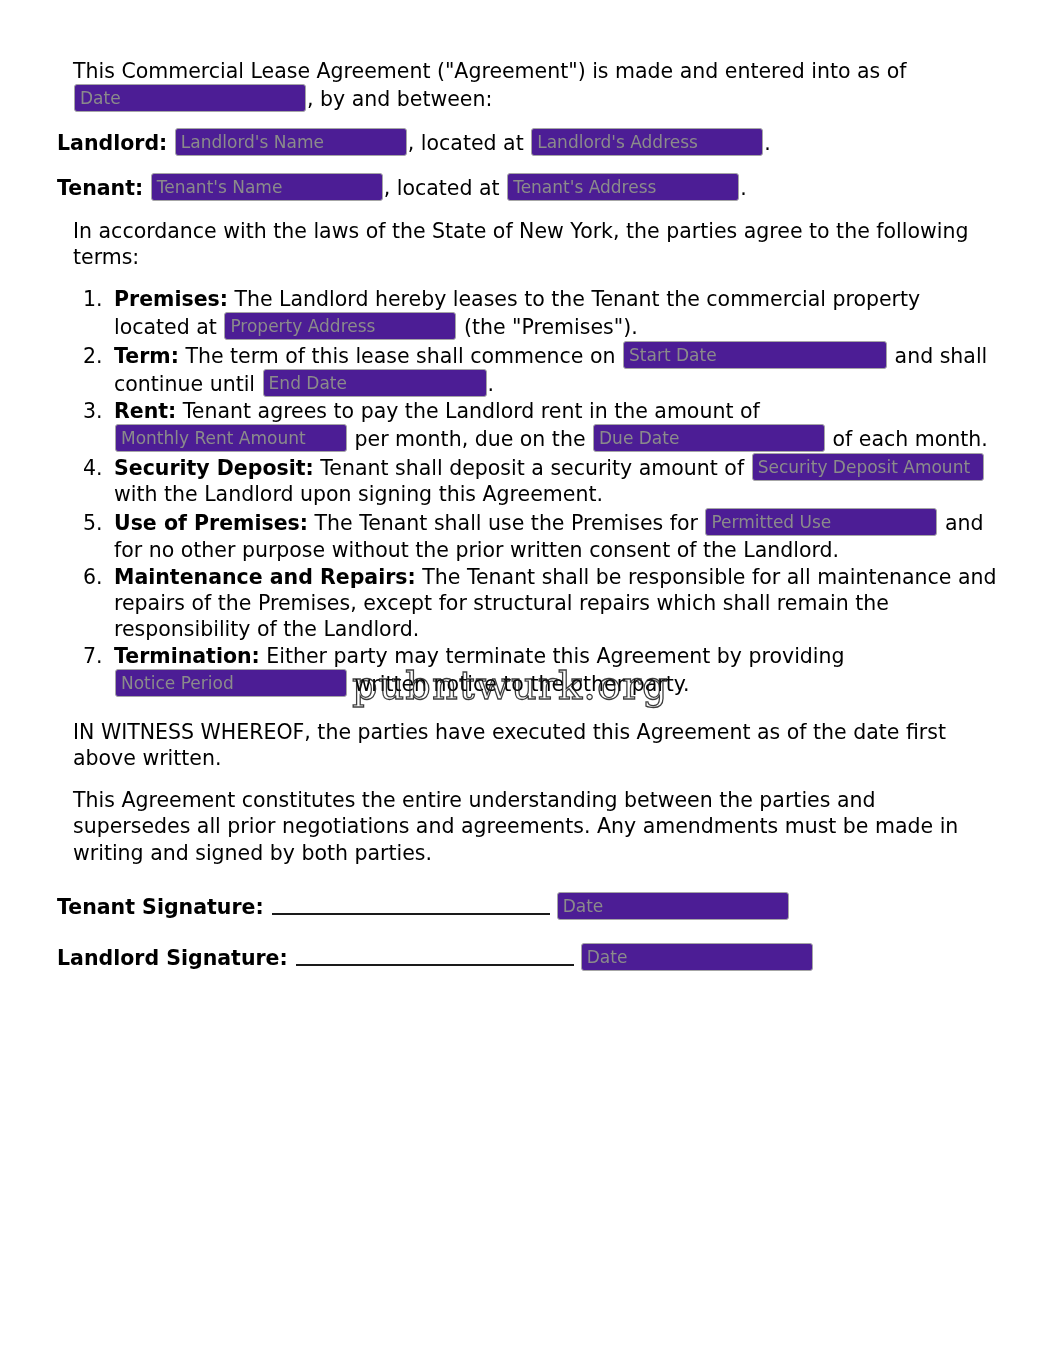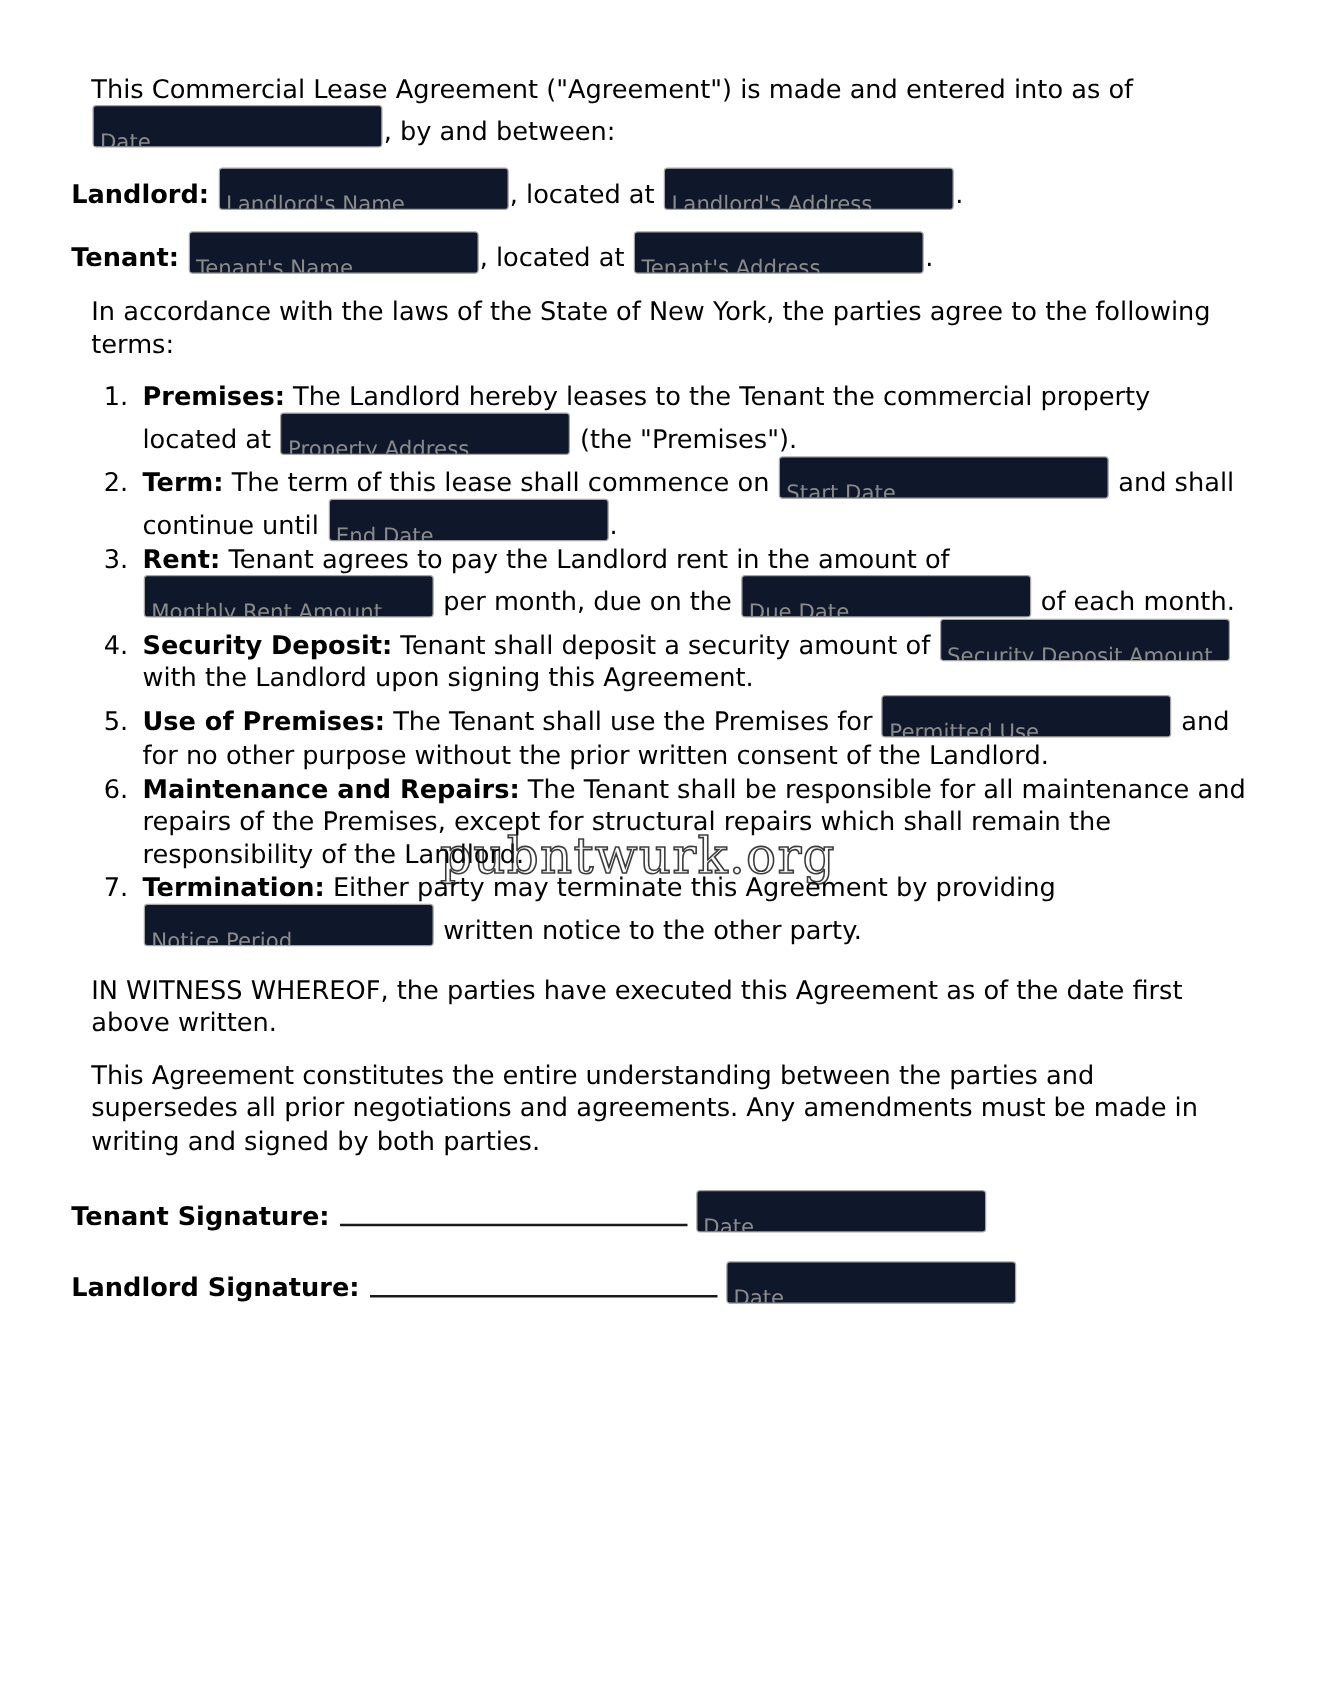--- a/index.html
+++ b/index.html
@@ -49,25 +49,25 @@
 
   
   .tf {
     display: inline-block;
     box-sizing: border-box;
     height: 28px;
     line-height: 26px;
     vertical-align: -6px;
     border: 1px solid #a6a6a6;
     border-radius: 3px;
-    background: #0f172a;
+    background: #4c1d95;
     color: #8b8b8b;
     font-family: "DejaVu Sans", sans-serif;
     font-size: 17px;
-    padding: 16px 5px;
+    padding: 0 5px;
     overflow: hidden;
     white-space: nowrap;
     margin: 0 1px;
   }
 
   .w-date        { width: 232px; }
   .w-ll-name     { width: 232px; }
   .w-ll-addr     { width: 232px; }
   .w-tn-name     { width: 232px; }
   .w-tn-addr     { width: 232px; }

